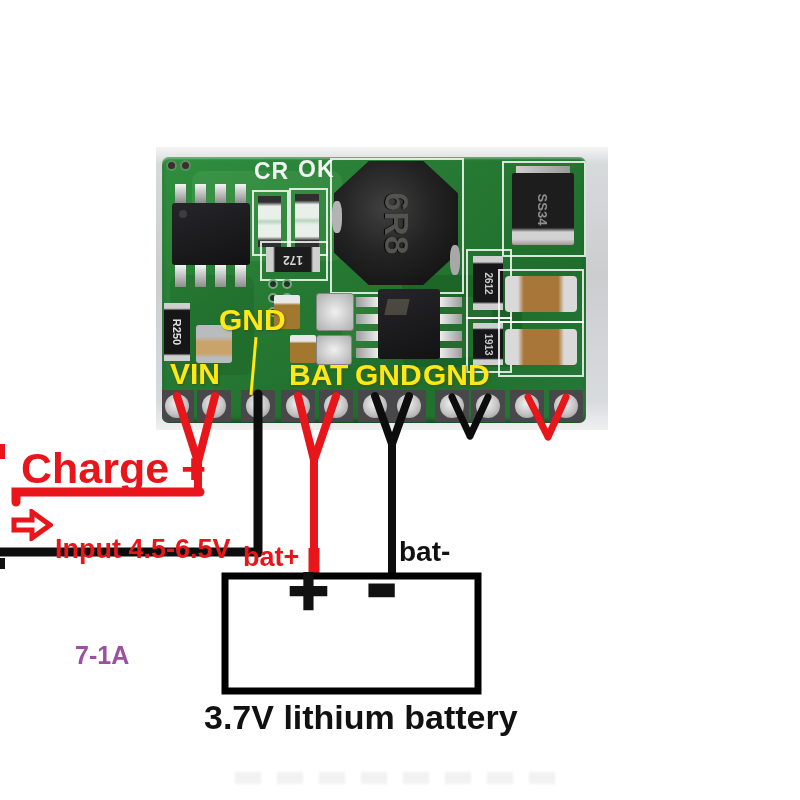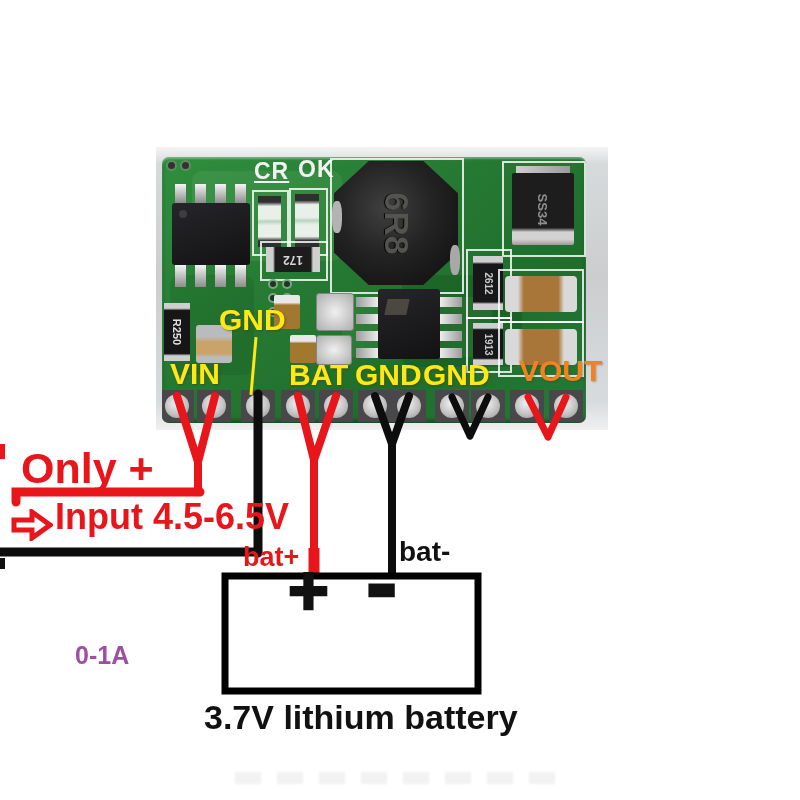--- a/index.html
+++ b/index.html
@@ -61,21 +61,21 @@
       <div class="abs leg" style="left:53px;top:27px;"></div>
       <div class="abs leg" style="left:73px;top:27px;"></div>
       <div class="abs leg" style="left:13px;top:108px;height:22px;"></div>
       <div class="abs leg" style="left:33px;top:108px;height:22px;"></div>
       <div class="abs leg" style="left:53px;top:108px;height:22px;"></div>
       <div class="abs leg" style="left:73px;top:108px;height:22px;"></div>
       <div class="abs chip" style="left:10px;top:46px;width:78px;height:62px;">
         <span class="abs" style="left:7px;top:7px;width:8px;height:8px;border-radius:50%;background:#3c3c42;"></span>
       </div>
 
-      <div class="abs silktext" style="left:92px;top:1px;text-decoration:underline;">CR</div>
+      <div class="abs silktext" style="left:92px;top:1px;">CR</div>
       <div class="abs silktext" style="left:136px;top:-1px;">OK</div>
 
       <div class="abs silkbox" style="left:90px;top:33px;width:33px;height:62px;"></div>
       <div class="abs" style="left:96px;top:39px;width:23px;height:51px;background:linear-gradient(180deg,#2f2f2f 0 12%,#e9efe9 20% 44%,#b9d6c0 50%,#e9efe9 58% 80%,#2f2f2f 88%);"></div>
       <div class="abs silkbox" style="left:127px;top:31px;width:35px;height:64px;"></div>
       <div class="abs" style="left:133px;top:37px;width:24px;height:53px;background:linear-gradient(180deg,#2f2f2f 0 12%,#e9efe9 20% 44%,#b9d6c0 50%,#e9efe9 58% 80%,#2f2f2f 88%);"></div>
 
       <div class="abs silkbox" style="left:98px;top:84px;width:64px;height:36px;"></div>
       <div class="abs rotcc" style="left:104px;top:90px;width:54px;height:25px;background:linear-gradient(90deg,#cfcfcf 0 13%,#1c1c1c 17% 83%,#cfcfcf 87%);">
         <span style="font-size:12px;color:#d8d8d8;transform:rotate(180deg);font-weight:bold;">172</span>
@@ -175,45 +175,44 @@
         </div>
     </div>
   </div>
 
   <div class="abs pinlabel" style="left:219px;top:303px;">GND</div>
   <div class="abs" style="left:252px;top:337px;width:3px;height:58px;background:#ffe814;transform:rotate(5deg);z-index:6;"></div>
   <div class="abs pinlabel" style="left:170px;top:357px;">VIN</div>
   <div class="abs pinlabel" style="left:289px;top:358px;">BAT</div>
   <div class="abs pinlabel" style="left:355px;top:358px;">GND</div>
   <div class="abs pinlabel" style="left:423px;top:358px;">GND</div>
-  <div class="abs pinlabel" style="left:519px;top:354px;color:#f08220;text-shadow:1px 1px 2px rgba(90,40,0,.35);">VOUT</div>
 
   <svg id="wires" class="abs" width="800" height="800" viewBox="0 0 800 800">
     <path d="M177,396 L198,462 M215,396 L198,462 M198,460 L198,492" stroke="#e8151b" stroke-width="8" fill="none" stroke-linecap="round"></path>
     <path d="M16,502 L16,492 L200,492" stroke="#e8151b" stroke-width="9" fill="none" stroke-linecap="round"></path>
     <path d="M0,552 L258,552 M258,394 L258,553" stroke="#0d0d0d" stroke-width="9" fill="none" stroke-linecap="round"></path>
     <path d="M298,396 L314,460 M336,396 L314,460 M314,458 L314,577" stroke="#e8151b" stroke-width="8" fill="none" stroke-linecap="round"></path>
     <path d="M314,548 L314,577" stroke="#e8151b" stroke-width="11" fill="none"></path>
     <path d="M375,396 L392,444 M409,396 L392,444 M392,442 L392,577" stroke="#0d0d0d" stroke-width="8" fill="none" stroke-linecap="round"></path>
     <path d="M452,397 L470,436 M488,397 L470,436" stroke="#0d0d0d" stroke-width="7" fill="none" stroke-linecap="round"></path>
     <path d="M528,397 L548,437 M566,397 L548,437" stroke="#e8151b" stroke-width="7" fill="none" stroke-linecap="round"></path>
     <rect x="225" y="576" width="253" height="115" fill="#ffffff" stroke="#000000" stroke-width="7"></rect>
   </svg>
 
   <div class="abs" style="left:0;top:444px;width:5px;height:15px;background:#e8151b;z-index:7;"></div>
   <div class="abs" style="left:0;top:558px;width:5px;height:11px;background:#111;z-index:7;"></div>
 
-  <div class="abs note red bold" style="left:21px;top:444px;font-size:43px;">Only +</div>
+  <div class="abs note red bold" style="left:21px;top:444px;font-size:43px;">Charge +</div>
 
   <svg class="abs" style="left:11px;top:509px;z-index:7;" width="42" height="32" viewBox="0 0 42 32">
     <polygon points="3,11 21,11 21,3 39,16 21,29 21,21 3,21" fill="#ffffff" stroke="#e8151b" stroke-width="5" stroke-linejoin="miter"></polygon>
   </svg>
-  <div class="abs note red bold" style="left:55px;top:496px;font-size:36px;">Input 4.5-6.5V</div>
-
-  <div class="abs note purple bold" style="left:75px;top:641px;font-size:25px;">0-1A</div>
+  <div class="abs note red bold" style="left:55px;top:534px;font-size:27px;">Input 4.5-6.5V</div>
+
+  <div class="abs note purple bold" style="left:75px;top:641px;font-size:25px;">7-1A</div>
 
   <div class="abs note red bold" style="left:243px;top:542px;font-size:27px;">bat+</div>
   <div class="abs note blk bold" style="left:399px;top:536px;font-size:28px;">bat-</div>
 
   <div class="abs note batsym" style="left:288px;top:556px;font-size:70px;line-height:1;">+</div>
   <div class="abs note batsym" style="left:366px;top:536px;font-size:94px;line-height:1;">-</div>
 
   <div class="abs note blk bold" style="left:204px;top:698px;font-size:34px;">3.7V lithium battery</div>
 
   <div id="watermark" class="abs"></div>

